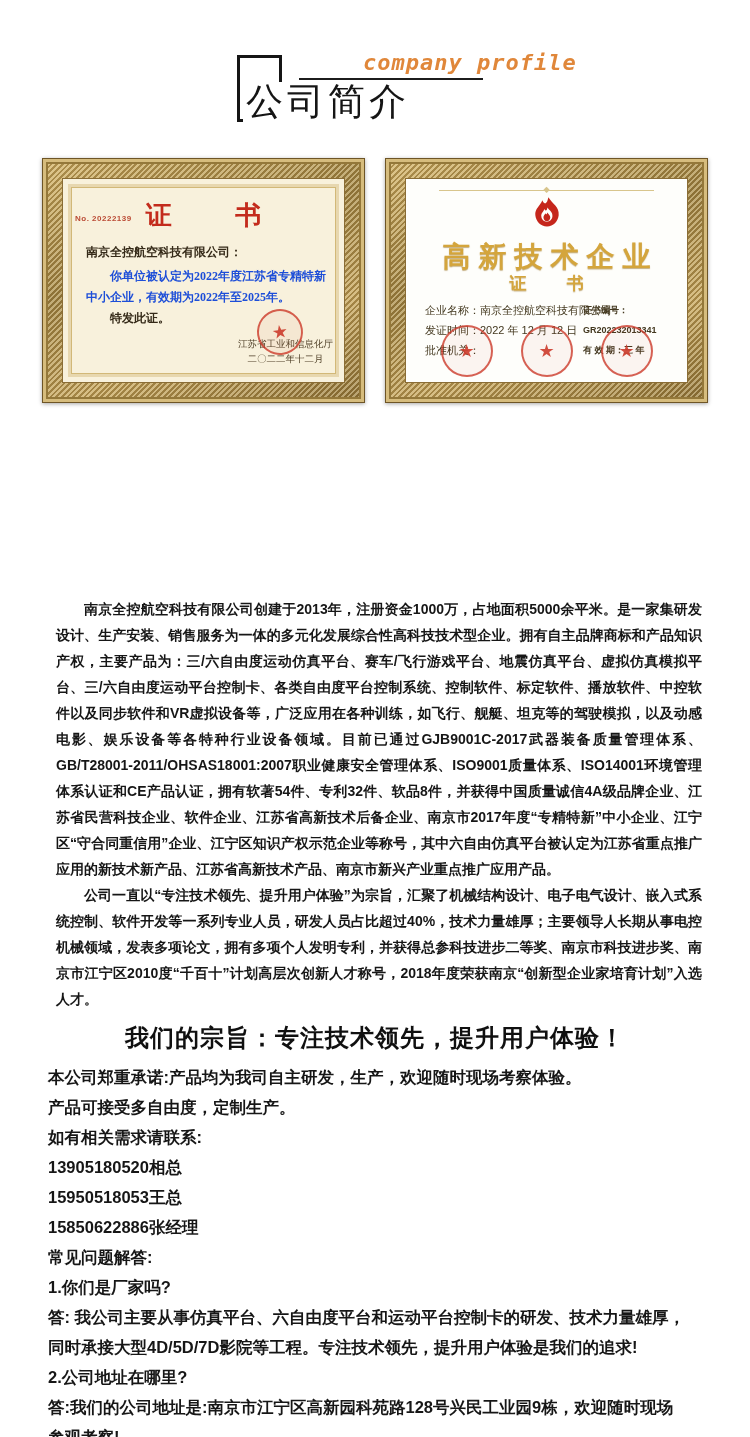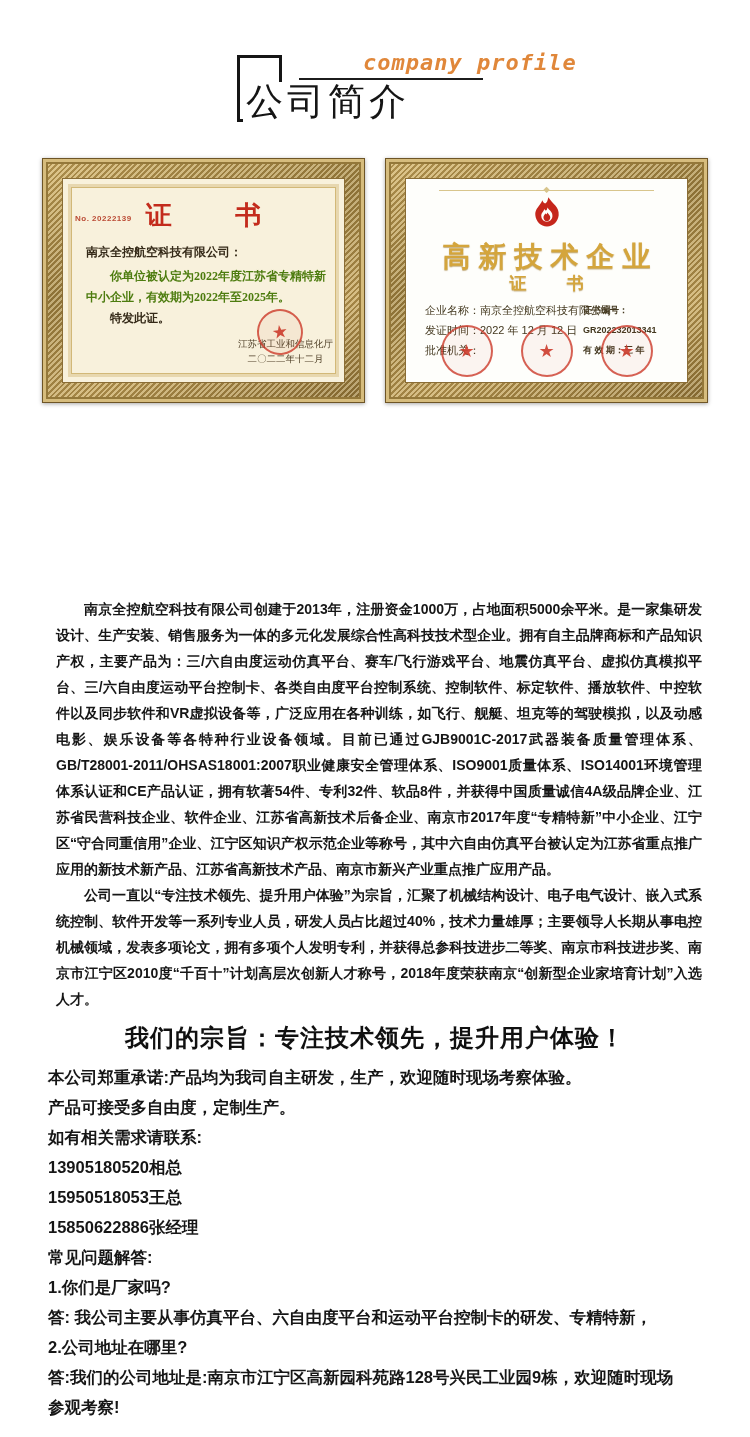--- a/index.html
+++ b/index.html
@@ -38,21 +38,21 @@
   .paper-white { background:#fefefb; }
   .deco-border { position:absolute; inset:9px; border:1px solid #d2b878; box-shadow: inset 0 0 0 1px rgba(210,184,120,.0), 0 0 0 3px rgba(210,184,120,.45); pointer-events:none; }
 
   .cert1-no { position:absolute; left:13px; top:36px; font-size:8px; color:#bb4b35; letter-spacing:.5px; font-weight:700; }
   .cert1-title {
     position:absolute; left:0; top:20px; width:100%; text-align:center;
     font-family:"Liberation Serif","DejaVu Serif",serif; font-weight:700;
     font-size:26px; color:#c32b1c; letter-spacing:1.1em; text-indent:1.1em;
   }
   .cert1-recipient { position:absolute; left:24px; top:66px; font-family:"Liberation Serif",serif; font-weight:700; font-size:12px; color:#352a18; }
-  .cert1-body { position:absolute; left:24px; right:14px; top:88px; text-indent:2em; font-family:"Liberation Serif",serif; font-weight:700; font-size:12px; line-height:21px; color:#4d7c0f; }
+  .cert1-body { position:absolute; left:24px; right:14px; top:88px; text-indent:2em; font-family:"Liberation Serif",serif; font-weight:700; font-size:12px; line-height:21px; color:#1d4ed8; }
   .cert1-closing { position:absolute; left:24px; top:132px; text-indent:2em; font-family:Liberation Serif, serif; font-weight:700; font-size:12px; color:#352a18; }
   .cert1-issuer { position:absolute; right:12px; bottom:16px; text-align:center; font-family:"Liberation Serif",serif; font-weight:400; font-size:9.5px; line-height:15px; color:#4c3d24; }
   .seal {
     border-radius:50%; border:2px solid rgba(204,59,43,.8); background:rgba(204,59,43,.05);
     display:flex; align-items:center; justify-content:center; color:rgba(204,59,43,.9);
   }
   .cert1-seal { position:absolute; right:42px; bottom:28px; width:46px; height:46px; transform:rotate(-8deg); }
   .seal .star { font-size:18px; line-height:1; }
 
   .flourish { position:absolute; left:12%; width:76%; border-top:1px solid #d8c58c; }
@@ -168,20 +168,21 @@
 
   <div class="info">
     <div class="info-line">本公司郑重承诺:产品均为我司自主研发，生产，欢迎随时现场考察体验。</div>
     <div class="info-line">产品可接受多自由度，定制生产。</div>
     <div class="info-line">如有相关需求请联系:</div>
     <div class="info-line">13905180520相总</div>
     <div class="info-line">15950518053王总</div>
     <div class="info-line">15850622886张经理</div>
     <div class="info-line">常见问题解答:</div>
     <div class="info-line">1.你们是厂家吗?</div>
-    <div class="info-line">答: 我公司主要从事仿真平台、六自由度平台和运动平台控制卡的研发、专精特新，</div>
+    <div class="info-line">答: 我公司主要从事仿真平台、六自由度平台和运动平台控制卡的研发、技术力量雄厚，</div>
+    <div class="info-line">同时承接大型4D/5D/7D影院等工程。专注技术领先，提升用户体验是我们的追求!</div>
     <div class="info-line">2.公司地址在哪里?</div>
     <div class="info-line">答:我们的公司地址是:南京市江宁区高新园科苑路128号兴民工业园9栋，欢迎随时现场</div>
     <div class="info-line">参观考察!</div>
 
   </div>
 
 </div>
 
 </body></html>

